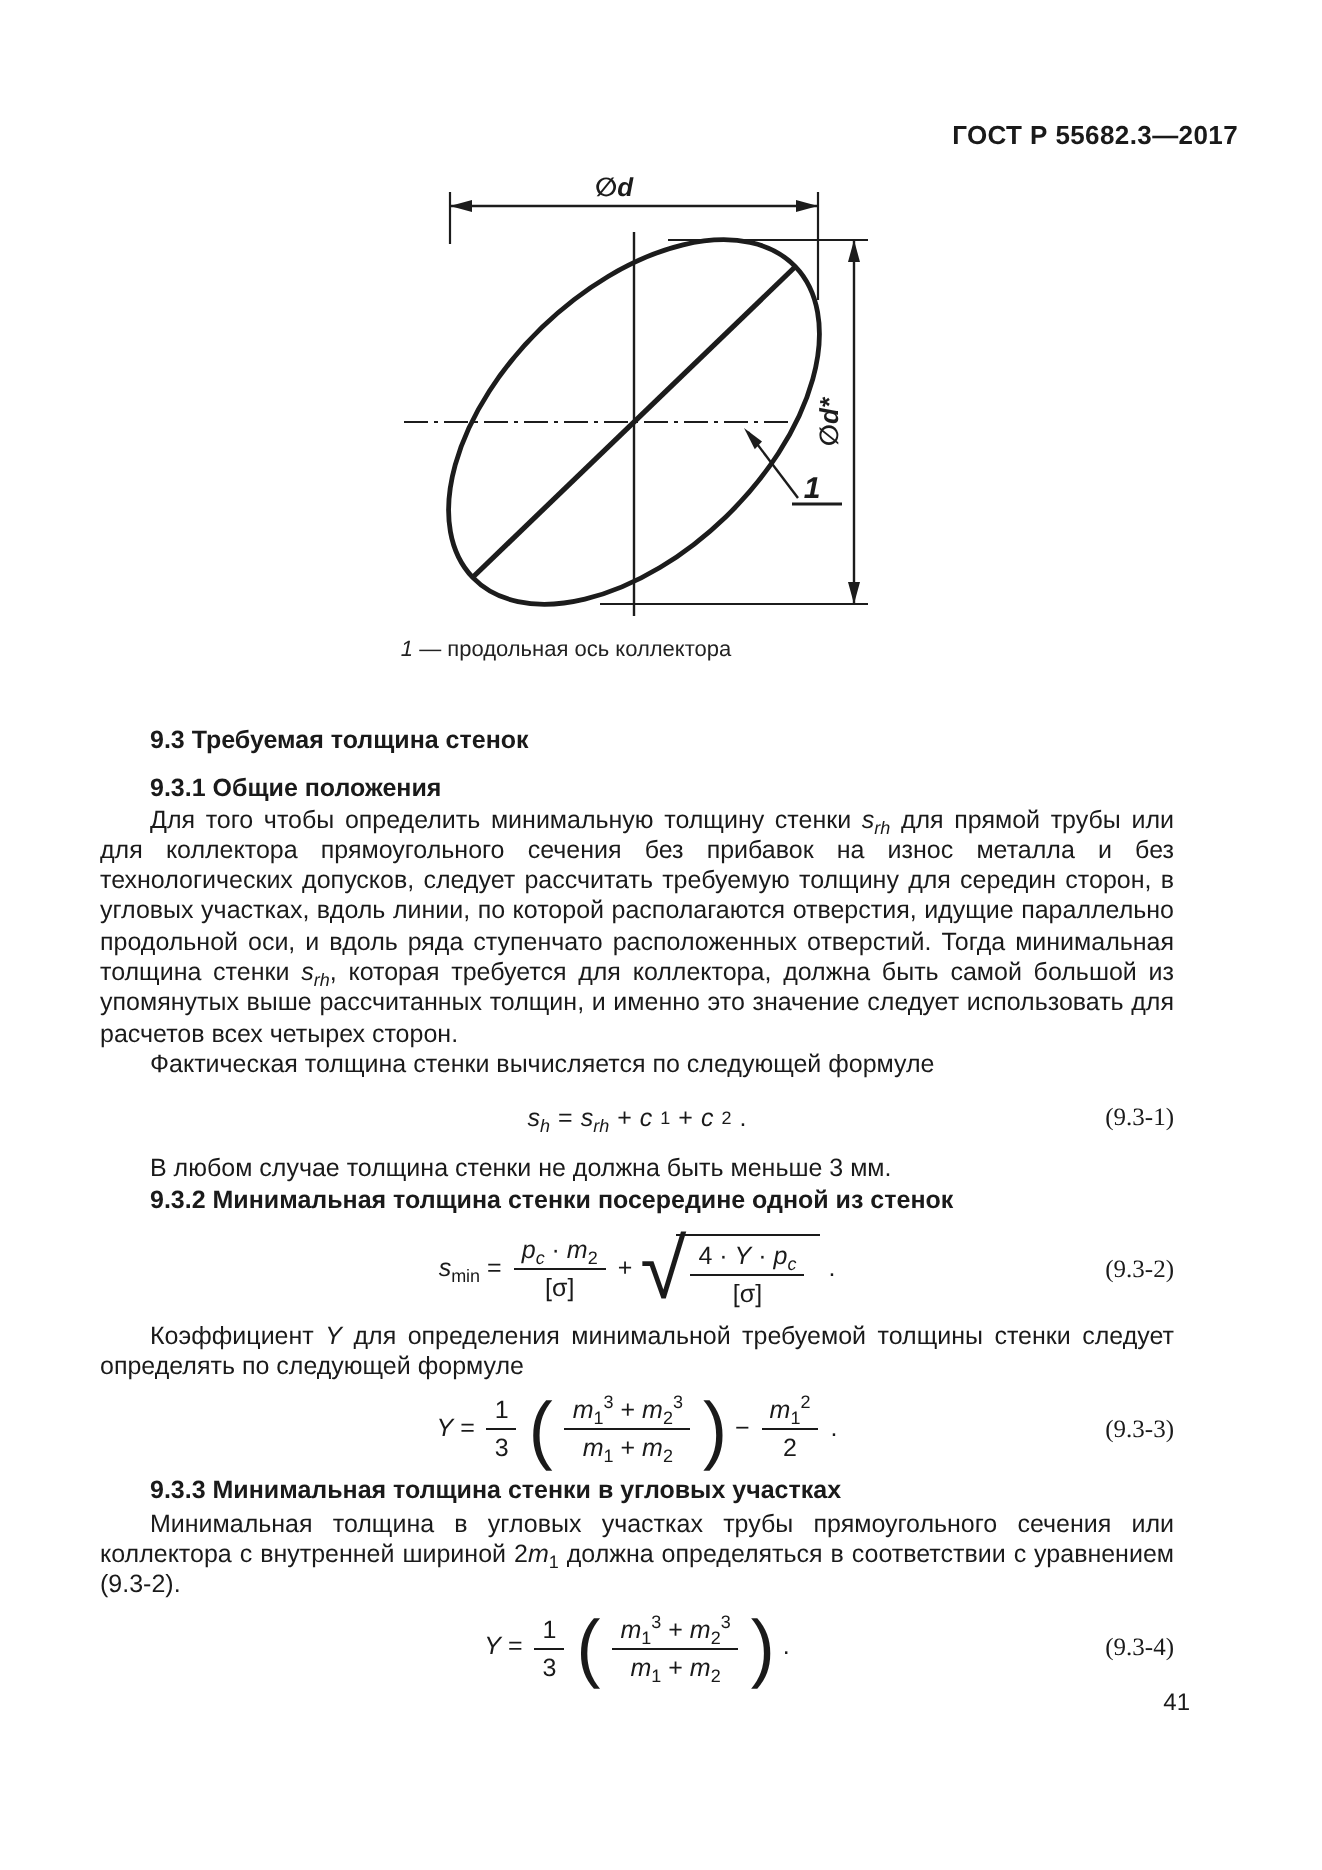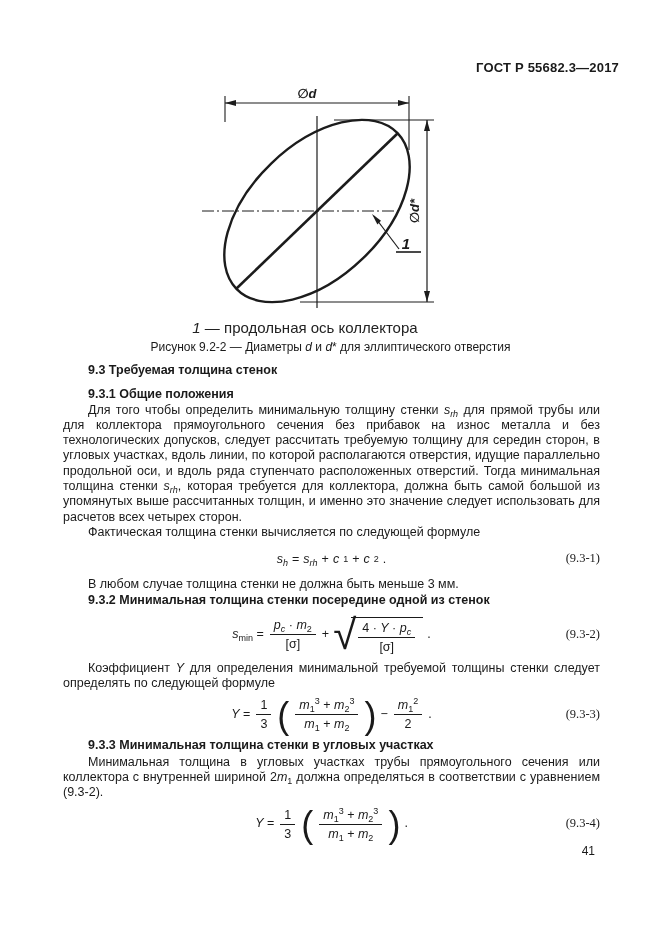--- a/index.html
+++ b/index.html
@@ -12,28 +12,28 @@
     font-family:"Liberation Sans","DejaVu Sans",sans-serif;
     overflow:hidden;
   }
   .header {
     position:absolute; top:60px; right:42px;
     font-size:13px; font-weight:700; letter-spacing:.2px;padding-left:36px;
   }
   .figure-svg { position:absolute; left:170px; top:85px; }
   .fig-legend {
     position:absolute; top:319px; left:0; width:566px;
-    text-align:center; font-size:15px; color:#222;padding-left:22px;
+    text-align:center; font-size:11px; color:#222;
   }
   .fig-caption {
     position:absolute; top:340px; left:0; width:661px;
     text-align:center; font-size:12px; color:#1a1a1a;
   }
   .content {
-    position:absolute; left:63px; top:363px; width:537px;
+    position:absolute; left:50px; top:363px; width:537px;
     font-size:12.5px; line-height:15.3px; text-align:justify;
   }
   .content p { margin:0; text-indent:25px; }
   .content h4 {
     margin:0; font-size:12.5px; font-weight:700;
     text-indent:25px; text-align:left;
   }
   .h93 { margin-bottom:9px !important; }
   .h932 { margin-top:0 !important; }
   .h933 { margin-top:7px !important; margin-bottom:1px !important; }
@@ -85,21 +85,20 @@
     <polygon points="427,302 424,291 430,291" fill="#1c1c1c"></polygon>
     <text x="419" y="211" text-anchor="middle" font-size="13" font-style="italic" font-weight="600" fill="#1c1c1c" transform="rotate(-90 419 211)">∅d*</text>
 
     <line x1="374" y1="216" x2="399" y2="249" stroke="#1c1c1c" stroke-width="1.2"></line>
     <polygon points="372,214 381,220.7 377.4,224.6" fill="#1c1c1c"></polygon>
     <line x1="396" y1="252" x2="421" y2="252" stroke="#1c1c1c" stroke-width="1.6"></line>
     <text x="406" y="249" text-anchor="middle" font-size="15" font-style="italic" font-weight="700" fill="#1c1c1c">1</text>
   </svg>
 
   <div class="fig-legend"><i>1</i> — продольная ось коллектора</div>
-  <div class="fig-caption">Рисунок 9.2-2 — Диаметры <i>d</i> и <i>d</i>* для эллиптического отверстия</div>
 
   <div class="content">
 
     <h4 class="h93">9.3 Требуемая толщина стенок</h4>
     <h4>9.3.1 Общие положения</h4>
     <p>Для того чтобы определить минимальную толщину стенки <i>s<sub>rh</sub></i> для прямой трубы или для коллектора прямоугольного сечения без прибавок на износ металла и без технологических допусков, следует рассчитать требуемую толщину для середин сторон, в угловых участках, вдоль линии, по которой располагаются отверстия, идущие параллельно продольной оси, и вдоль ряда ступенчато расположенных отверстий. Тогда минимальная толщина стенки <i>s<sub>rh</sub></i>, которая требуется для коллектора, должна быть самой большой из упомянутых выше рассчитанных толщин, и именно это значение следует использовать для расчетов всех четырех сторон.</p>
     <p>Фактическая толщина стенки вычисляется по следующей формуле</p>
 
     <div class="formula-row">
       <span class="math"><i>s<sub>h</sub></i> = <i>s<sub>rh</sub></i> + <i>c</i><sub>1</sub> + <i>c</i><sub>2</sub>.</span>

